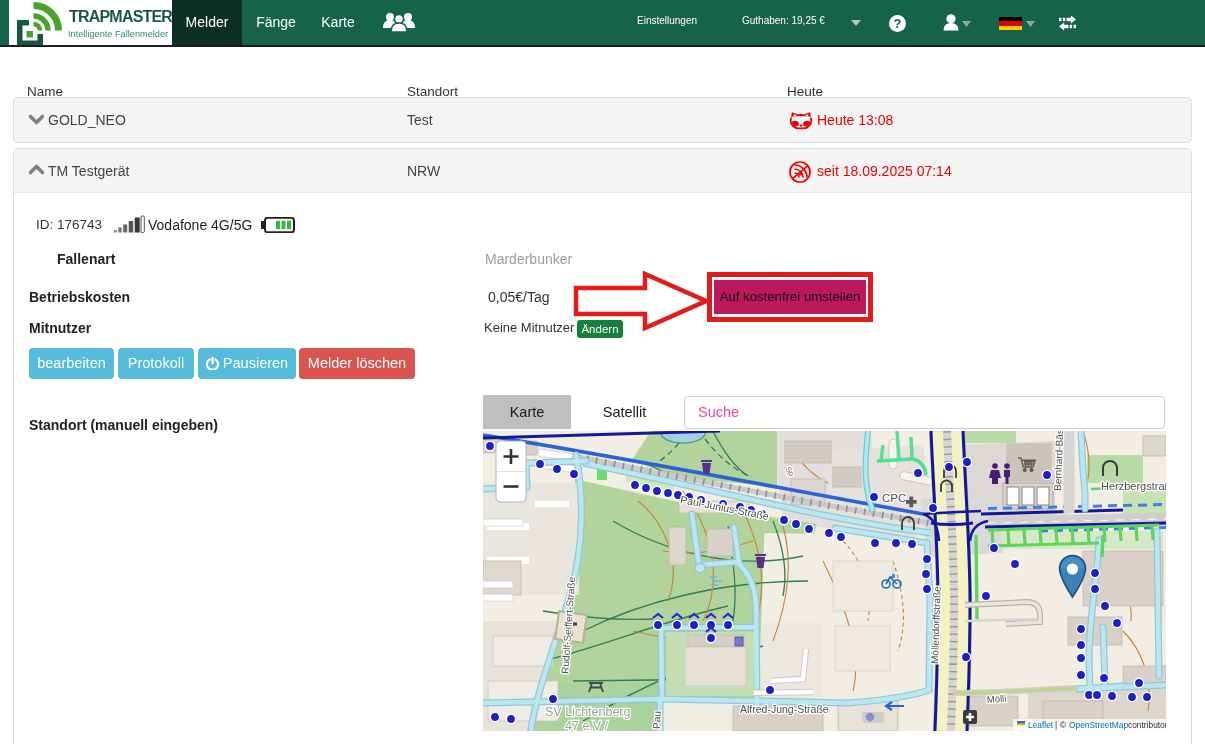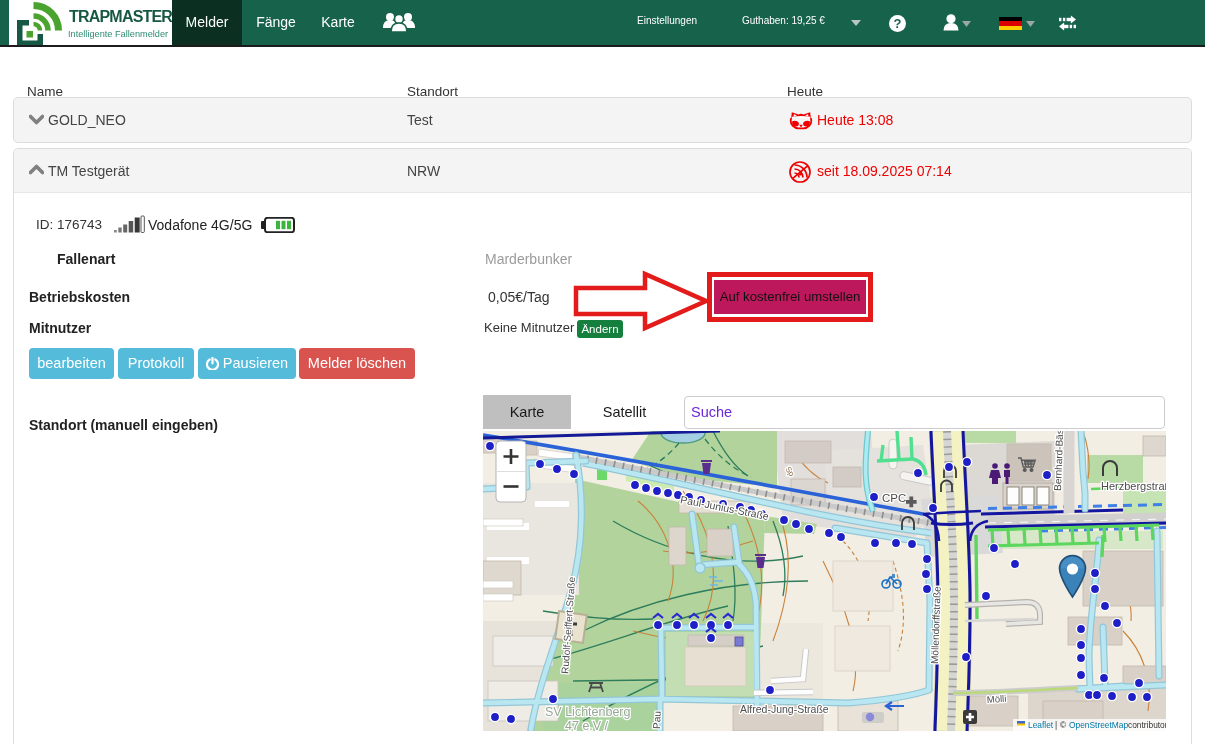--- a/index.html
+++ b/index.html
@@ -26,22 +26,22 @@
   .dtxt { position:absolute; font-size:14px; color:#333; }
   .btn { position:absolute; border-radius:4px; background:#54bbdb; color:#fff;
     font-size:14.5px; text-align:center; line-height:31px; height:31px; white-space:nowrap; }
   .btn-red { background:#d9534f; }
 
   #tab-karte { position:absolute; left:483px; top:395px; width:88px; height:34px;
     background:#bfbfbf; color:#1a1a1a; font-size:14.5px; text-align:center; line-height:34px; }
   #tab-sat { position:absolute; left:580px; top:395px; width:89px; height:34px;
     background:#fff; color:#1a1a1a; font-size:14.5px; text-align:center; line-height:34px; }
   #search { position:absolute; left:684px; top:396px; width:481px; height:33px;
-    background:#fff; border:1px solid #ccc; border-radius:4px; color:#6d28d9;
-    font-size:14.5px; line-height:31px; padding-left:6px; }
+    background:#fff; border:1px solid #ccc; border-radius:4px; color:#ec4899;
+    font-size:14.5px; line-height:31px; padding-left:13px; }
 </style>
 </head>
 <body>
 
 <div id="nav"></div>
 <div id="logo">
   <svg width="164" height="45" viewBox="0 0 164 45">
     <g stroke="#4aa32e" fill="none">
       <path d="M24.5 5.5 A25 25 0 0 1 49.5 30.5" stroke-width="7"></path>
       <path d="M24.5 16 A14.5 14.5 0 0 1 39 30.5" stroke-width="5.5"></path>

